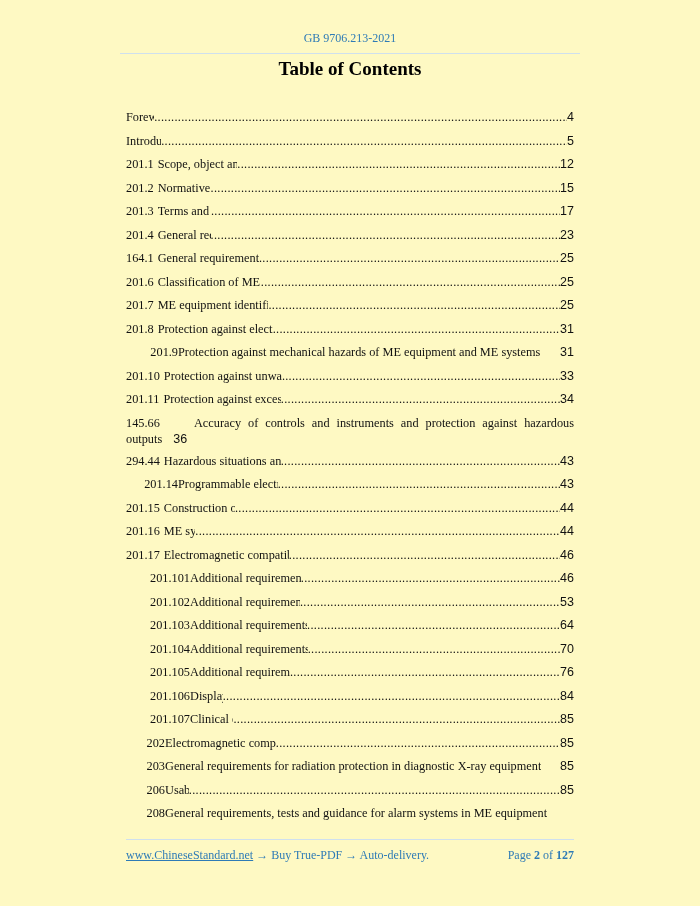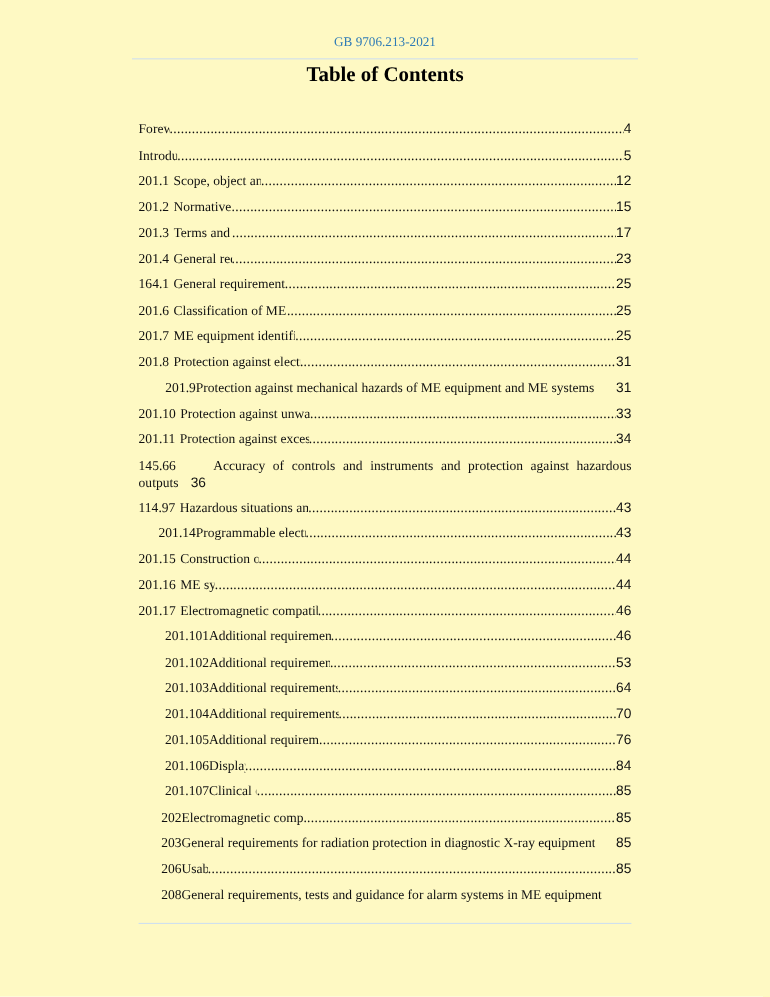--- a/index.html
+++ b/index.html
@@ -232,21 +232,21 @@
       <span class="toc-page">34</span>
     </div>
 
     <div class="toc-row two-line">
       <span>145.66</span>&nbsp;&nbsp;&nbsp;&nbsp;
       <span>Accuracy of controls and instruments and protection against hazardous outputs</span>
       <span class="toc-page">36</span>
     </div>
 
     <div class="toc-row">
-      <span class="toc-num w-sp">114.97</span>
+      <span class="toc-num w-sp">294.44</span>
       <span class="toc-text">Hazardous situations and fault conditions of ME equipment</span>
       <span class="toc-dots"></span>
       <span class="toc-page">43</span>
     </div>
 
     <div class="toc-row">
       <span class="toc-num w-tab1">201.14</span>
       <span class="toc-text">Programmable electrical medical systems (PEMS)</span>
       <span class="toc-dots"></span>
       <span class="toc-page">43</span>
@@ -346,14 +346,29 @@
     <div class="toc-row">
       <span class="toc-num w-tab3">208</span>
       <span class="toc-text">General requirements, tests and guidance for alarm systems in ME equipment</span>
       <span class="toc-dots none"></span>
     </div>
 
   </div>
 
   <div class="footer-rule"></div>
 
+  <div class="footer">
+    <span>
+      <a>www.ChineseStandard.net</a>
+      <span>→</span>
+      <span>Buy True-PDF</span>
+      <span>→</span>
+      <span>Auto-delivery.</span>
+    </span>
+    <span>
+      <span>Page</span>
+      <b>2</b>
+      <span>of</span>
+      <b>127</b>
+    </span>
+  </div>
 
 </div>
 
 </body></html>

